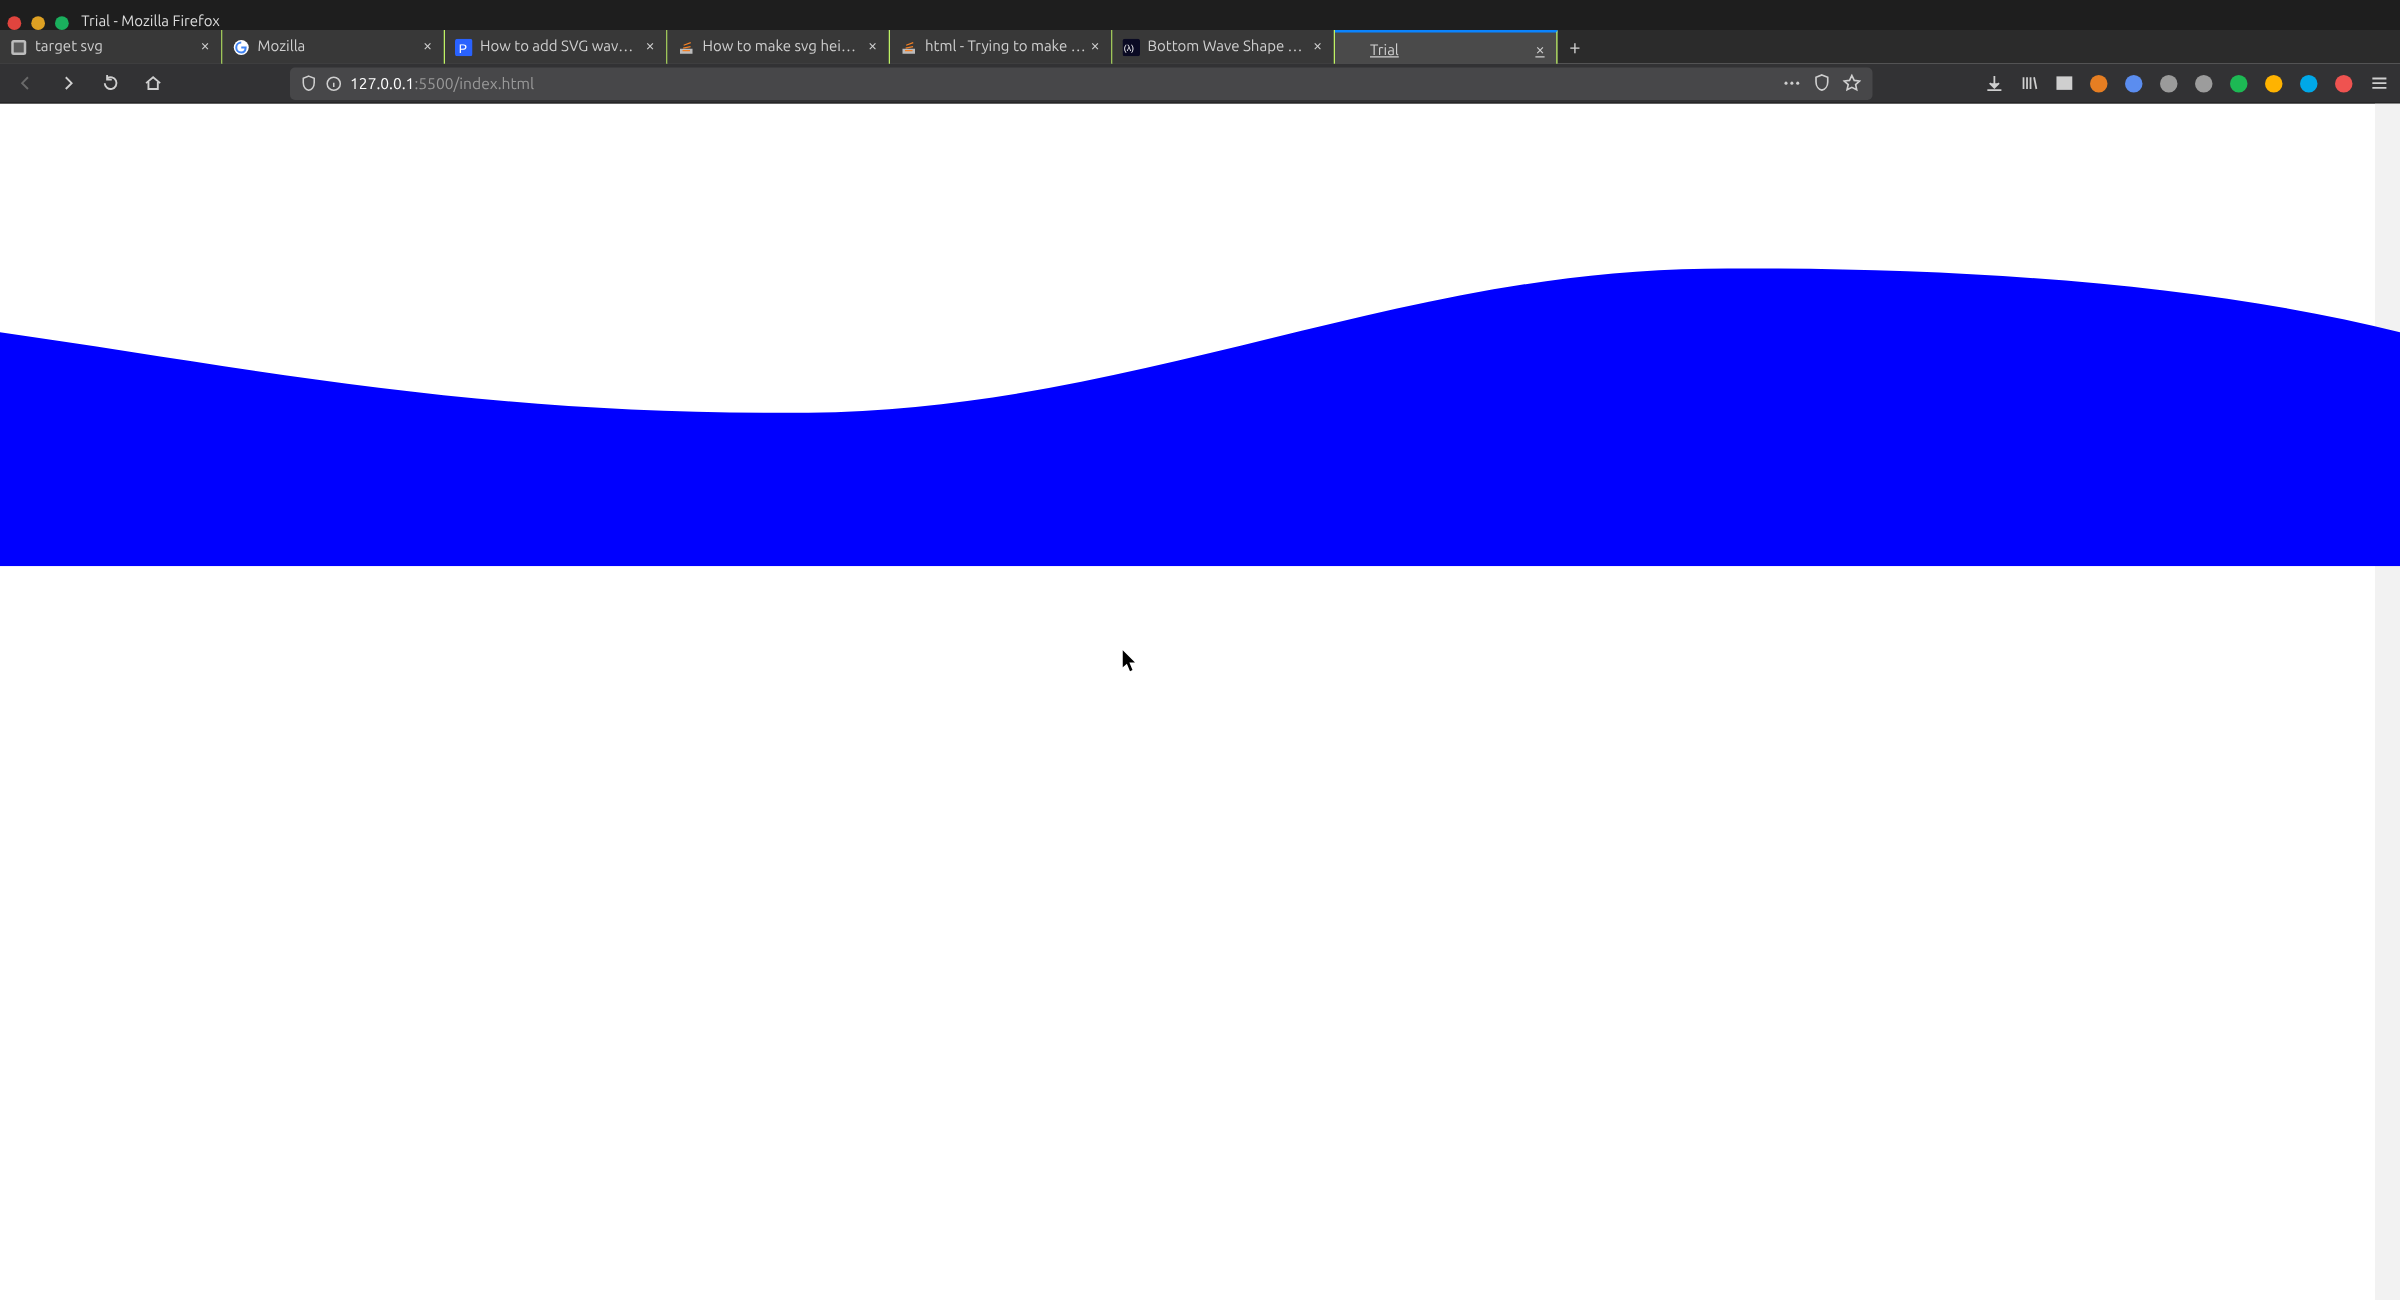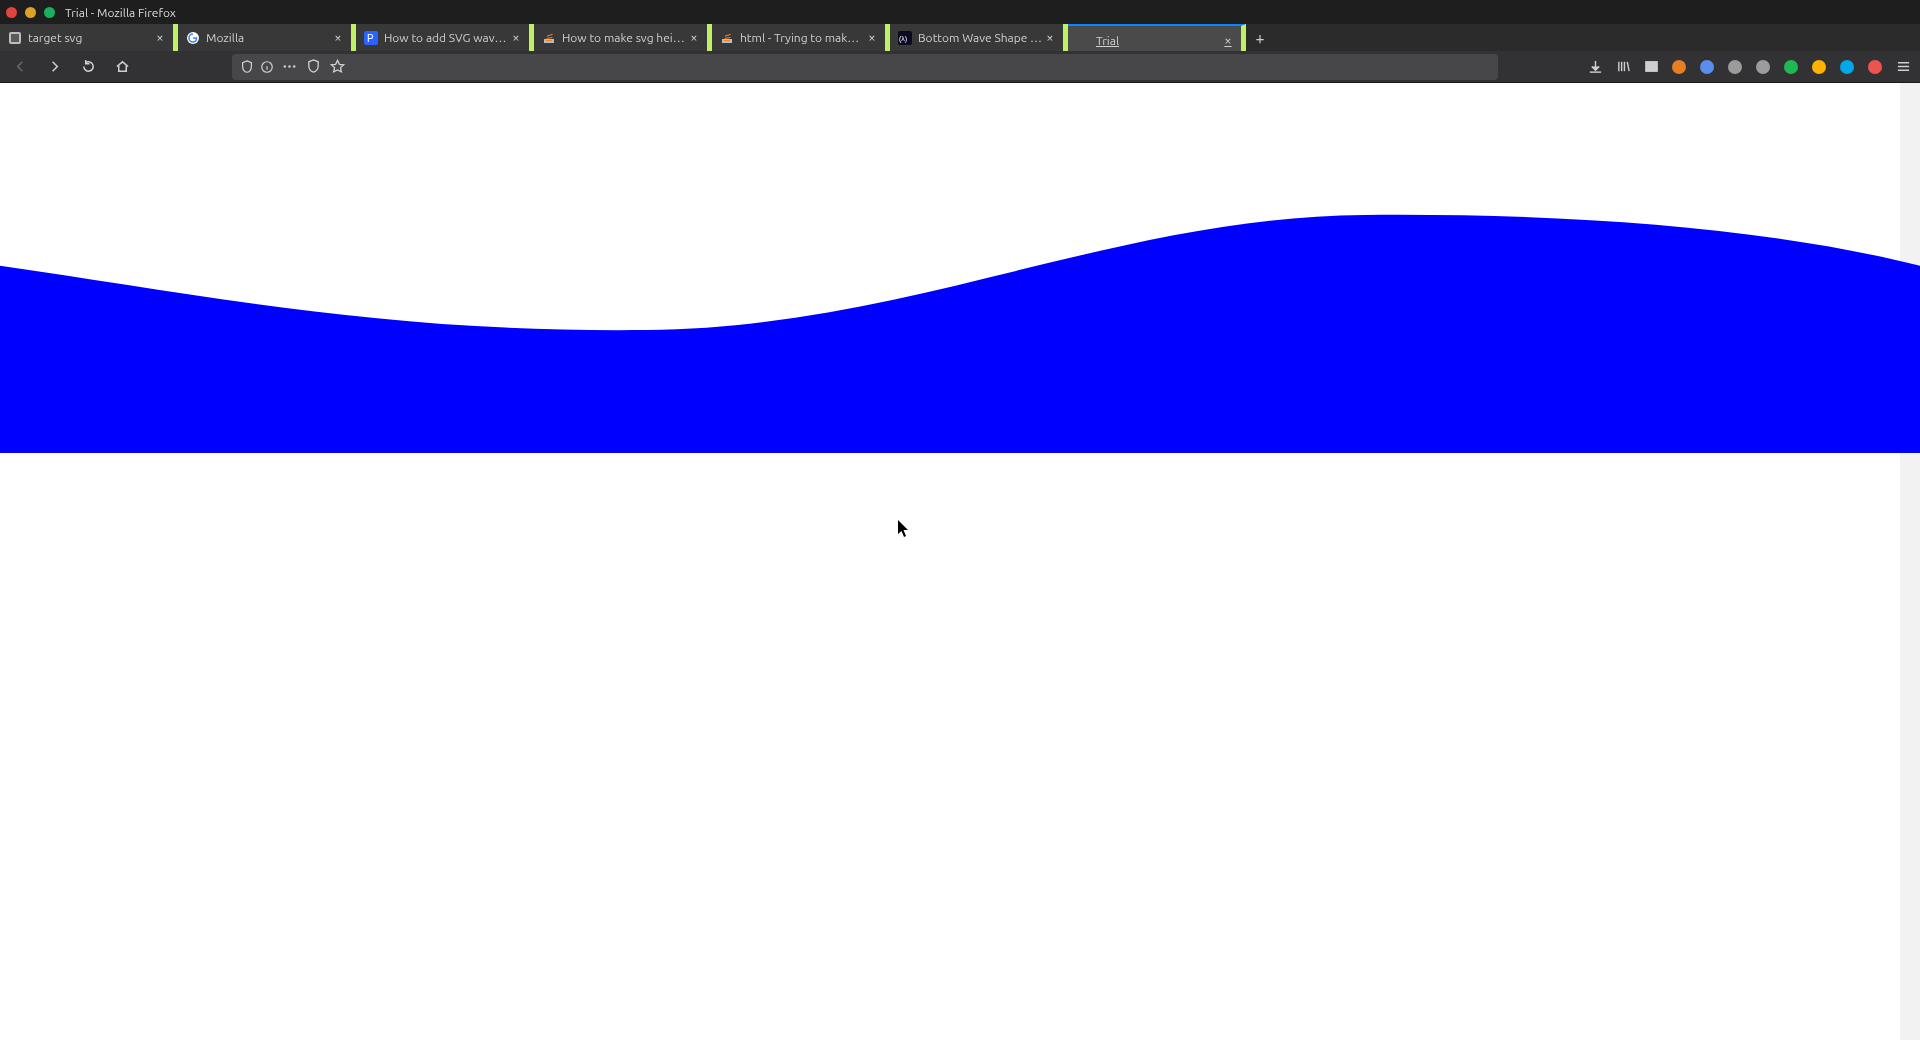--- a/index.html
+++ b/index.html
@@ -10,21 +10,21 @@
     background: #ffffff;
     overflow: hidden;
   }
 
   
   .titlebar {
     height: 24px;
     background: #1e1e1e;
     color: #dcdcdc;
     display: flex;
-    align-items: center;
+    align-items: flex-end;
     padding: 0 6px;
     font-size: 12px;
   }
   .win-btns { display: flex; gap: 8px; margin-right: 10px; }
   .wbtn { width: 11px; height: 11px; border-radius: 50%; }
   .wbtn.red    { background: #e0443e; }
   .wbtn.yellow { background: #dea123; }
   .wbtn.green  { background: #1aaf5d; }
 
   
@@ -34,21 +34,21 @@
     display: flex;
     align-items: stretch;
   }
   .tab {
     width: 178px;
     display: flex;
     align-items: center;
     color: #cfcfcf;
     font-size: 12px;
     padding: 0 6px 0 8px;
-    border-right: 5px solid #bef264;
+    border-right: 1px solid #bef264;
     background: #383838;
     position: relative;
   }
   .tab.active {
     background: #4a4a4a;
     border-top: 2px solid #0a84ff;
     padding-top: 4px;
     text-decoration: underline;
   }
   .tab .favicon {
@@ -274,20 +274,23 @@
 
   <div class="urlbar">
     <svg class="shield" viewBox="0 0 16 16">
         <path d="M8 1l5 2v4c0 4-2.5 6.5-5 7-2.5-.5-5-3-5-7V3l5-2z"></path>
       </svg>
     <svg class="info" viewBox="0 0 16 16">
         <circle cx="8" cy="8" r="6"></circle>
         <line x1="8" y1="5" x2="8" y2="5.1"></line>
         <line x1="8" y1="7" x2="8" y2="11"></line>
       </svg>
+    <span class="url-text">
+      <span class="host">127.0.0.1</span><span class="rest">:5500/index.html</span>
+    </span>
     <span class="action">
       <svg viewBox="0 0 16 16">
           <circle cx="3" cy="8" r="1.3" fill="#cfcfcf" stroke="none"></circle>
           <circle cx="8" cy="8" r="1.3" fill="#cfcfcf" stroke="none"></circle>
           <circle cx="13" cy="8" r="1.3" fill="#cfcfcf" stroke="none"></circle>
         </svg>
     </span>
     <span class="action">
       <svg viewBox="0 0 16 16">
           <path d="M8 1l5 2v4c0 4-2.5 6.5-5 7-2.5-.5-5-3-5-7V3l5-2z"></path>

